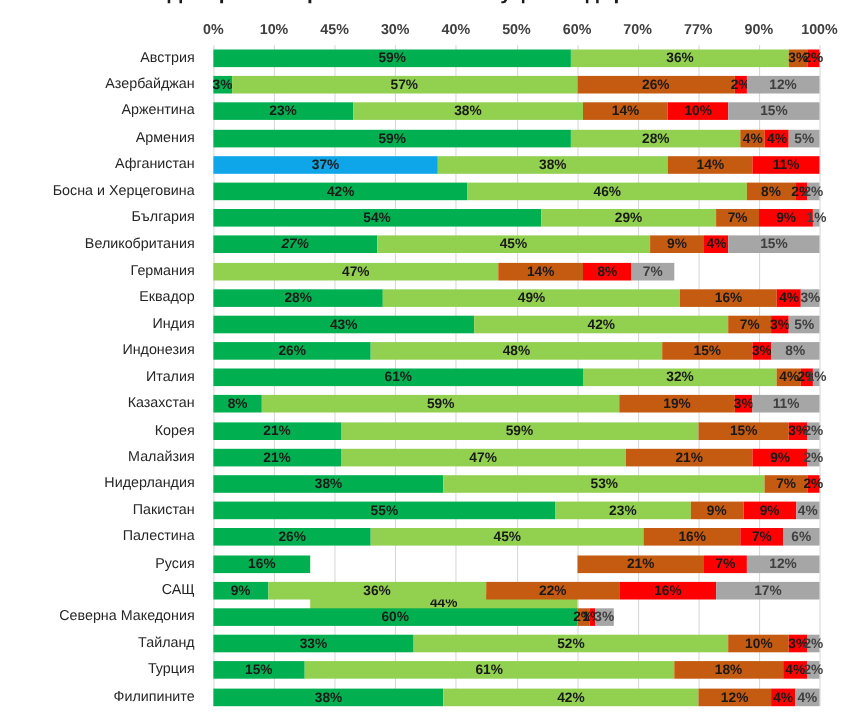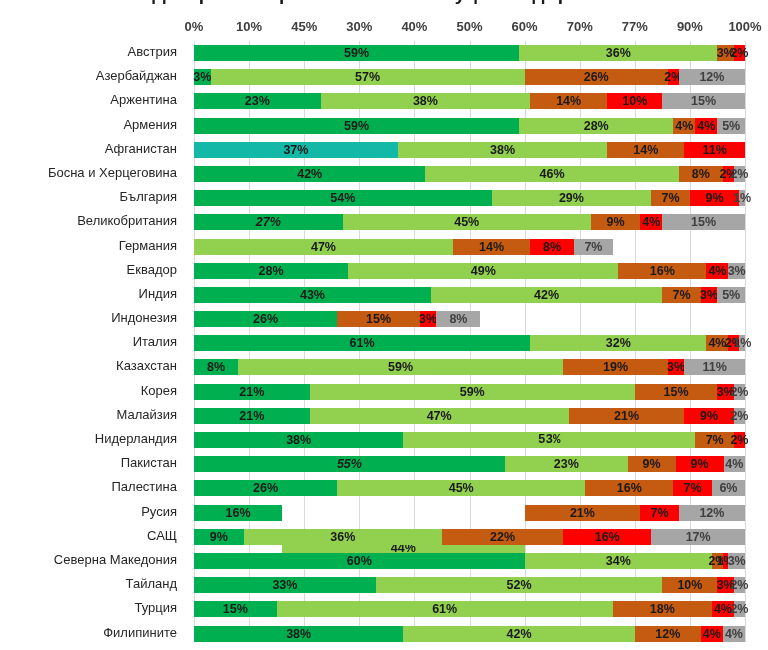--- a/index.html
+++ b/index.html
@@ -217,21 +217,21 @@
             <span class="val">4%</span>
           </div>
           <div class="seg s4" style="width: 27.55px; background: rgb(166, 166, 166);">
             <span class="val">5%</span>
           </div>
         </div>
       </div>
       <div class="row">
         <div class="row-label">Афганистан</div>
         <div class="bar">
-          <div class="seg s0" style="width: 203.87px; background: #14b8a6;">
+          <div class="seg s0" style="width: 203.87px; background: #0ea5e9;">
             <span class="val">37%</span>
           </div>
           <div class="seg s1" style="width: 209.38px; background: rgb(146, 208, 80);">
             <span class="val">38%</span>
           </div>
           <div class="seg s2" style="width: 77.14px; background: rgb(197, 90, 17);">
             <span class="val">14%</span>
           </div>
           <div class="seg s3" style="width: 60.61px; background: rgb(255, 0, 0);">
             <span class="val">11%</span>
@@ -354,20 +354,23 @@
             <span class="val">5%</span>
           </div>
         </div>
       </div>
       <div class="row">
         <div class="row-label">Индонезия</div>
         <div class="bar">
           <div class="seg s0" style="width: 143.26px; background: rgb(0, 176, 80);">
             <span class="val">26%</span>
           </div>
+          <div class="seg s1" style="width: 264.48px; background: rgb(146, 208, 80);">
+            <span class="val">48%</span>
+          </div>
           <div class="seg s2" style="width: 82.65px; background: rgb(197, 90, 17);">
             <span class="val">15%</span>
           </div>
           <div class="seg s3" style="width: 16.53px; background: rgb(255, 0, 0);">
             <span class="val">3%</span>
           </div>
           <div class="seg s4" style="width: 44.08px; background: rgb(166, 166, 166);">
             <span class="val">8%</span>
           </div>
         </div>
@@ -451,35 +454,35 @@
             <span class="val">2%</span>
           </div>
         </div>
       </div>
       <div class="row">
         <div class="row-label">Нидерландия</div>
         <div class="bar">
           <div class="seg s0" style="width: 209.38px; background: rgb(0, 176, 80);">
             <span class="val">38%</span>
           </div>
-          <div class="seg s1" style="width: 292.03px; background: rgb(146, 208, 80); font-family: Liberation Mono, monospace;">
+          <div class="seg s1" style="width: 292.03px; background: rgb(146, 208, 80);">
             <span class="val">53%</span>
           </div>
           <div class="seg s2" style="width: 38.57px; background: rgb(197, 90, 17);">
             <span class="val">7%</span>
           </div>
           <div class="seg s3" style="width: 11.02px; background: rgb(255, 0, 0);">
             <span class="val">2%</span>
           </div>
         </div>
       </div>
       <div class="row">
         <div class="row-label">Пакистан</div>
         <div class="bar">
-          <div class="seg s0" style="width: 321px; background: rgb(0, 176, 80); font-style: italic;">
+          <div class="seg s0" style="width: 321px; background: rgb(0, 176, 80);">
             <span class="val">55%</span>
           </div>
           <div class="seg s1" style="width: 126.73px; background: rgb(146, 208, 80);">
             <span class="val">23%</span>
           </div>
           <div class="seg s2" style="width: 49.59px; background: rgb(197, 90, 17);">
             <span class="val">9%</span>
           </div>
           <div class="seg s3" style="width: 49.59px; background: rgb(255, 0, 0);">
             <span class="val">9%</span>
@@ -548,23 +551,20 @@
             <span class="val">17%</span>
           </div>
         </div>
       </div>
       <div class="row">
         <div class="row-label">Северна Македония</div>
         <div class="bar">
           <div class="seg s0" style="width: 330.6px; background: rgb(0, 176, 80);">
             <span class="val">60%</span>
           </div>
-          <div class="seg s1" style="width: 187.34px; background: rgb(146, 208, 80);">
-            <span class="val">34%</span>
-          </div>
           <div class="seg s2" style="width: 11.02px; background: rgb(197, 90, 17);">
             <span class="val">2%</span>
           </div>
           <div class="seg s3" style="width: 5.51px; background: rgb(255, 0, 0);">
             <span class="val">1%</span>
           </div>
           <div class="seg s4" style="width: 16.53px; background: rgb(166, 166, 166);">
             <span class="val">3%</span>
           </div>
         </div>

